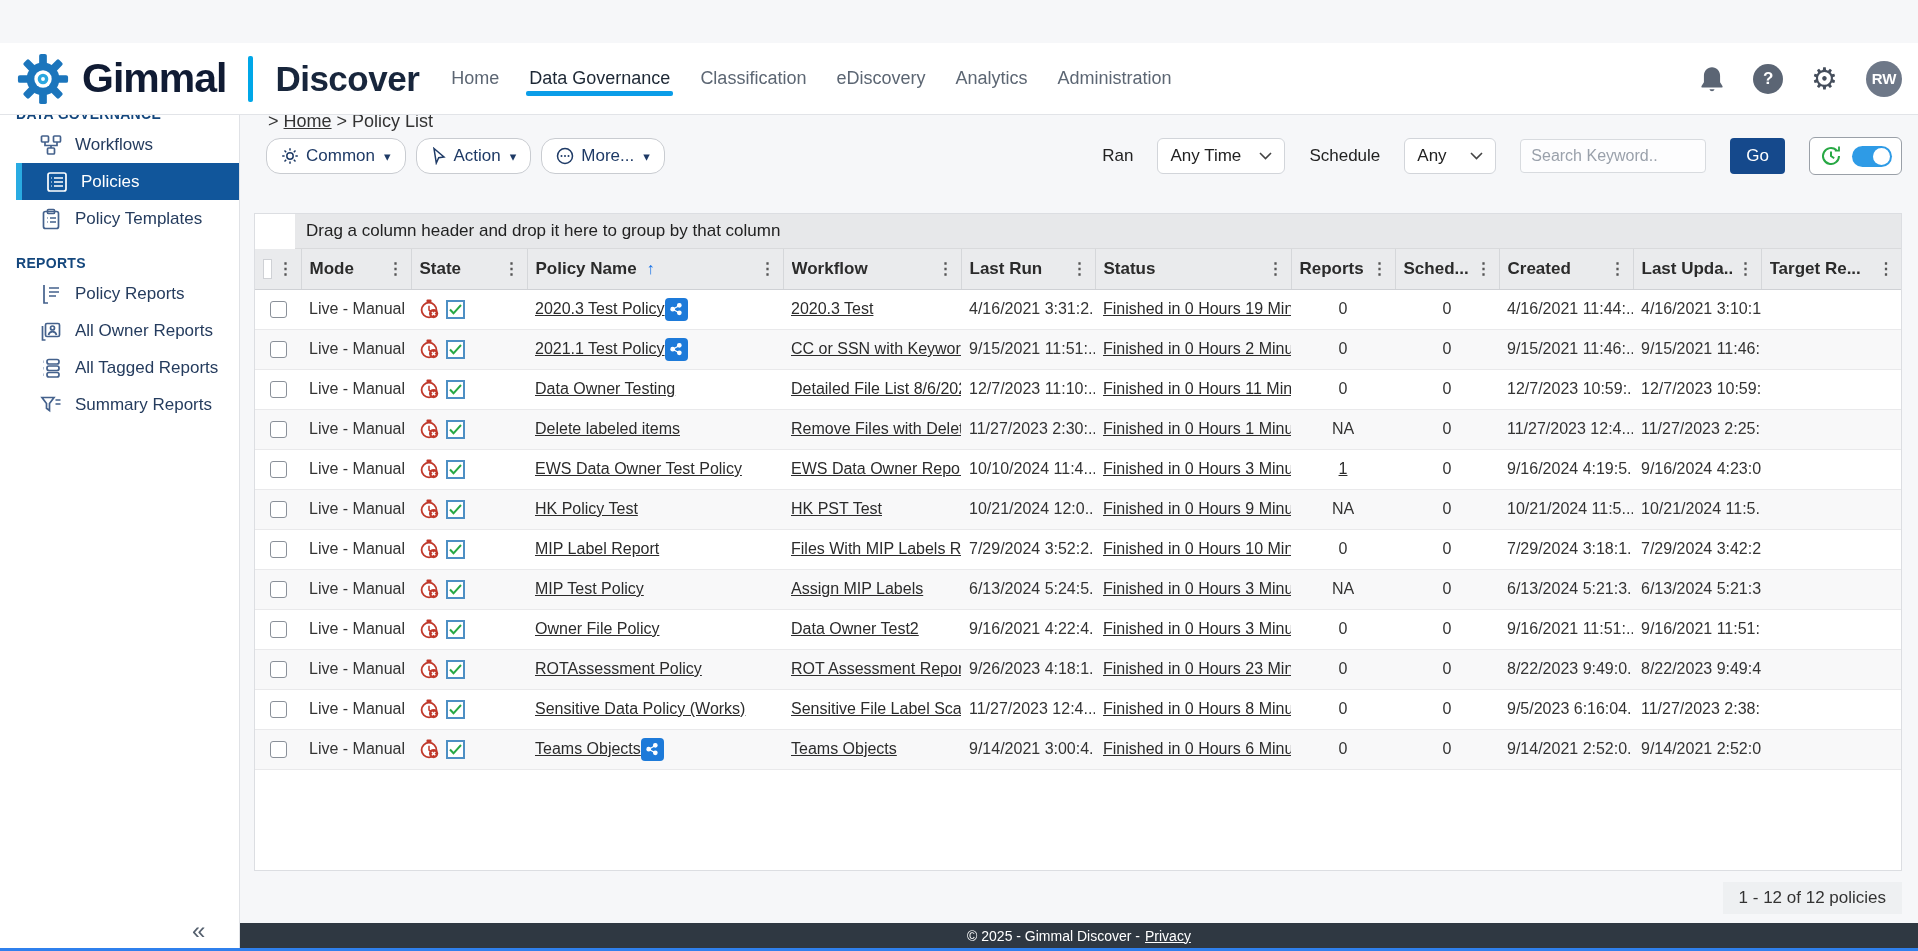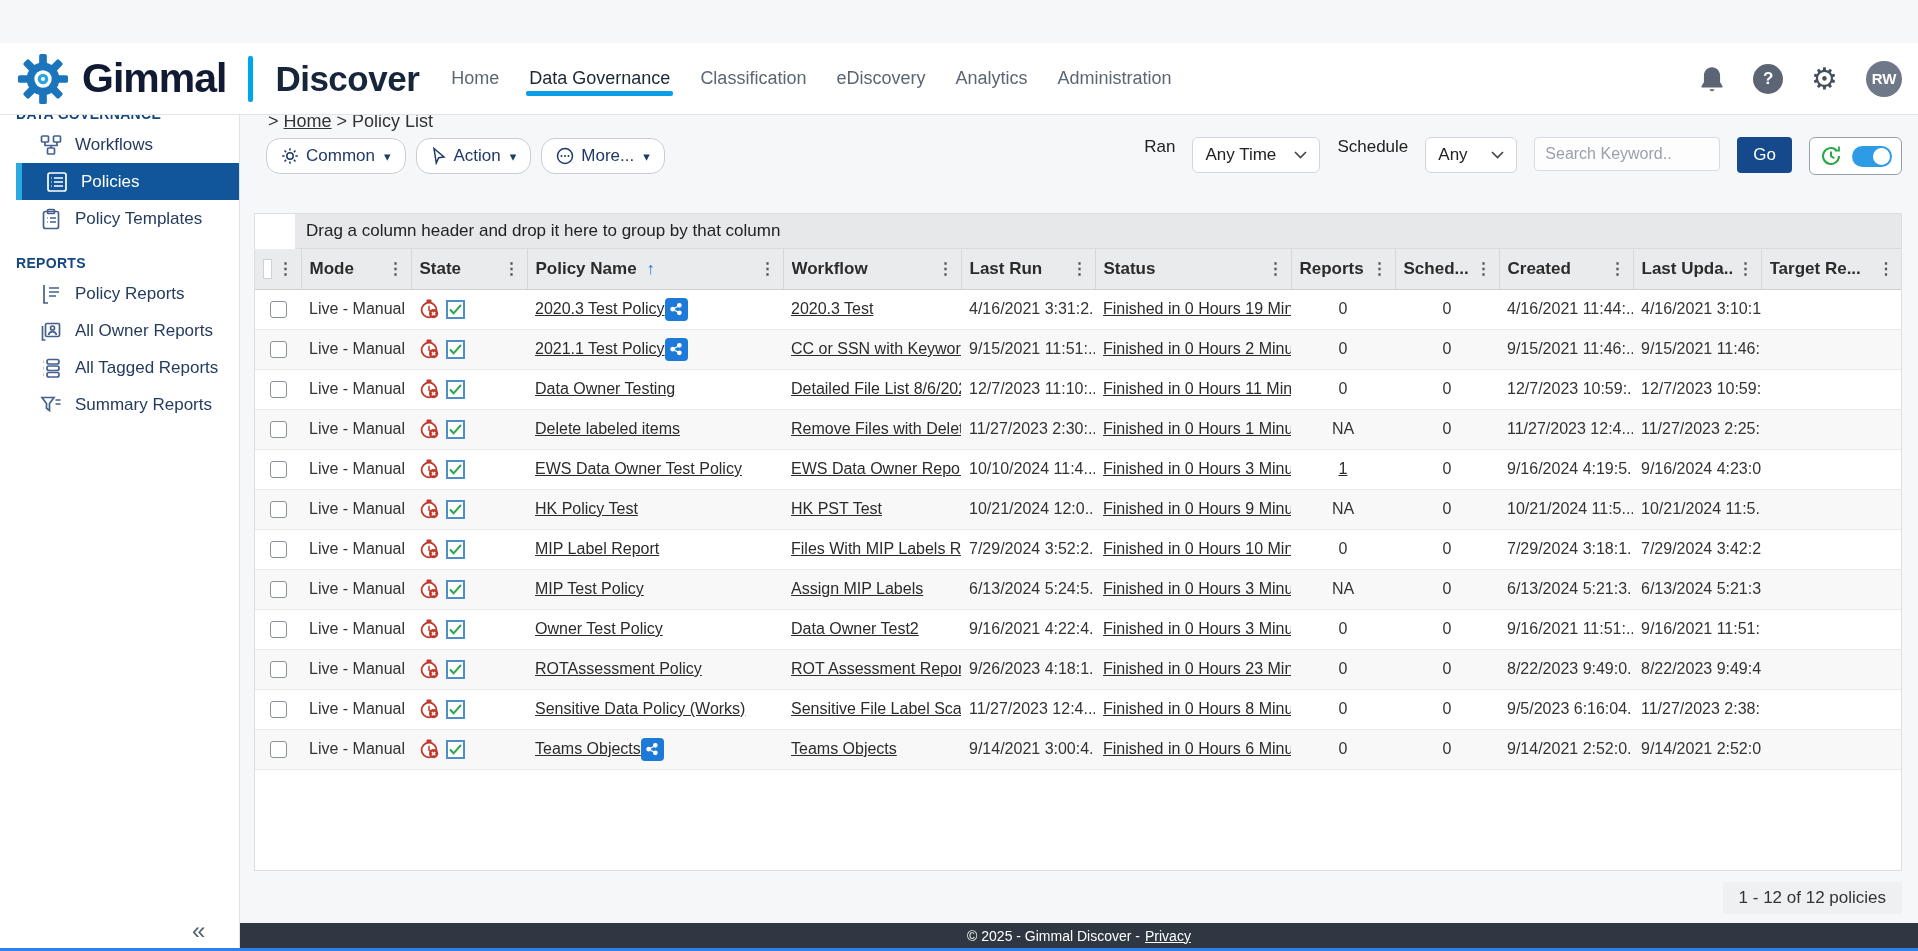--- a/index.html
+++ b/index.html
@@ -46,21 +46,21 @@
   
   .content { position:absolute; top:88px; left:240px; right:0; bottom:0; background:#f6f7f9; }
   .count-band { position:absolute; top:12px; right:0; height:32px; min-width:280px; background:#ebedef; display:flex; align-items:center; justify-content:flex-end; padding:0 18px; font-size:18px; color:#222; }
   .breadcrumb { position:absolute; left:28px; top:23px; font-size:18px; color:#333; }
   .breadcrumb a { color:#333; text-decoration:underline; cursor:pointer; }
   .toolbar { position:absolute; left:14px; right:16px; top:48px; height:40px; display:flex; align-items:center; justify-content:space-between; }
   .btn-group { display:flex; gap:10px; margin-left:12px; }
   .tb-btn { display:flex; align-items:center; gap:7px; background:#fff; border:1px solid #c9ccd1; border-radius:14px; padding:7px 14px; font-size:17px; color:#1e3a66; cursor:pointer; font-family:inherit; }
   .tb-btn svg { flex:0 0 auto; }
   .caret { font-size:13px; margin-left:2px; }
-  .filters { display:flex; align-items:flex-start; gap:17px;margin-left:44px; }
+  .filters { display:flex; align-items:center; gap:24px;margin-left:44px; }
   .flt-label { font-size:17px; color:#222; }
   .select { display:flex; align-items:center; justify-content:space-between; background:#fff; border:1px solid #d2d5da; border-radius:6px; height:36px; padding:0 12px; font-size:17px; color:#222; cursor:pointer; }
   .select.w-ran { width:128px; }
   .select.w-sched { width:92px; }
   .search-input { width:186px; height:34px; border:1px solid #d8dbdf; border-radius:4px; background:#fdfdfe; padding:16px 10px; font-size:16px; color:#333; font-family:inherit; }
   .search-input::placeholder { color:#9aa1ab; }
   .go-btn { height:36px; background:#15498c; color:#fff; border:none; border-radius:4px; padding:0 16px; font-size:17px; cursor:pointer; font-family:inherit; }
   .toggle-group { display:flex; align-items:center; gap:9px; border:1px solid #9aa0a8; border-radius:6px; height:38px; padding:0 9px; background:#fff; }
   .toggle { width:40px; height:21px; border-radius:11px; background:#2e9be6; position:relative; cursor:pointer; }
   .toggle .knob { position:absolute; right:2px; top:2px; width:17px; height:17px; border-radius:50%; background:#fff; }
@@ -672,21 +672,21 @@
         </svg>
         <span class="chkbox">
           <svg width="13" height="11" viewBox="0 0 13 11">
                     <path d="M1 5.5l3.5 3.8L12 1" fill="none" stroke="#27a844" stroke-width="2"></path>
                   </svg>
         </span>
       </span>
     </td>
     <td>
       <span class="policy-flex">
-        <a class="lnk">Owner Test Policy</a>
+        <a class="lnk">Owner File Policy</a>
 
       </span>
     </td>
     <td><a class="lnk">Data Owner Test2</a></td>
     <td>9/16/2021 4:22:4...</td>
     <td><a class="lnk">Finished in 0 Hours 3 Minutes 2</a></td>
     <td class="t-center"><span>0</span></td>
     <td class="t-center">0</td>
     <td>9/16/2021 11:51:...</td>
     <td>9/16/2021 11:51:...</td>

